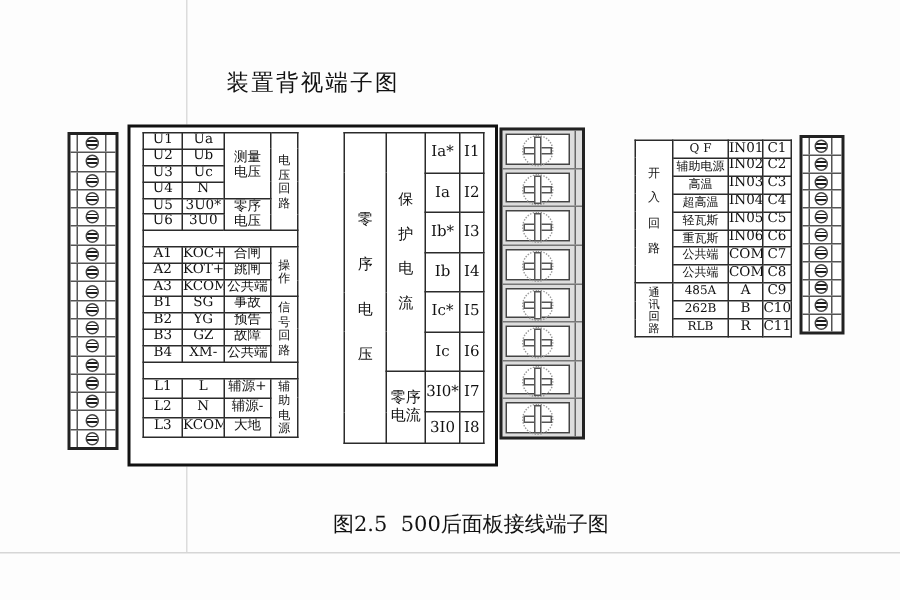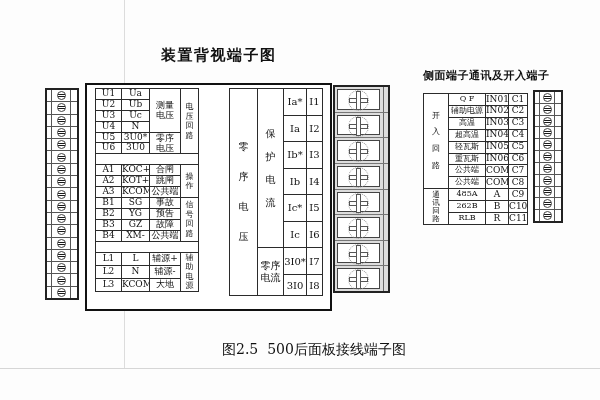--- a/index.html
+++ b/index.html
@@ -6,22 +6,22 @@
   html,body { background:#888; }
   .canvas {
     position: relative; width: 600px; height: 400px; background: #fdfdfd;
     font-family: "DejaVu Serif", "Liberation Serif", serif; color:#111;
     overflow: hidden; margin: 0 auto;
   }
   
   .vline { position:absolute; left:124px; top:0; width:1px; height:368px; background:#dcdcdc; }
   .hline { position:absolute; left:0; top:368px; width:600px; height:1px; background:#d6d6d6; }
 
-  .main-title { position:absolute; left:151px; top:46px; font-size:15px; font-weight:bold;
-    font-family:"Liberation Sans", sans-serif; letter-spacing:1.5px;margin-left:10px; }
+  .main-title { position:absolute; left:151px; top:46px; font-size:15px; font-weight:normal;
+    font-family:"Liberation Sans", sans-serif; letter-spacing:1.5px; }
   .side-title { position:absolute; left:423px; top:68px; font-size:11px; font-weight:bold;
     font-family:"Liberation Sans", sans-serif; letter-spacing:0.5px; }
   .caption { position:absolute; left:222px; top:341px; font-size:14px; white-space:pre;text-align:center; }
 
   .main-box { position:absolute; left:85px; top:83px; width:247px; height:228px; border:2px solid #111; background:#fff; }
 
   .dtable { border-collapse:collapse; position:absolute; table-layout:fixed; background:#fff; }
   .dtable td { border:1px solid #2b2b2b; padding:0; text-align:center; vertical-align:middle; overflow:hidden; line-height:1.1; }
 
   .left-table  { left:95px;  top:88px; width:103px; height:158px; font-size:9px;  border:1px solid #222; }
@@ -61,21 +61,20 @@
   .ph-v { position:absolute; left:50%; top:0;  bottom:0; width:5px;  margin-left:-2.5px; background:#fdfdfd; border:1px solid #555; }
 </style>
 </head>
 <body>
 
 <div class="canvas">
   <div class="vline"></div>
   <div class="hline"></div>
 
   <div class="main-title">装置背视端子图</div>
-  <div class="side-title">侧面端子通讯及开入端子</div>
   <div class="caption">图2.5  500后面板接线端子图</div>
 
   <div class="strip-side strip-left" id="strip-left">
       <div class="strip-row">
         <span class="sr-a"></span>
         <span class="sr-b">
           <span class="screw-flat"></span>
         </span>
         <span class="sr-c"></span>
       </div>

